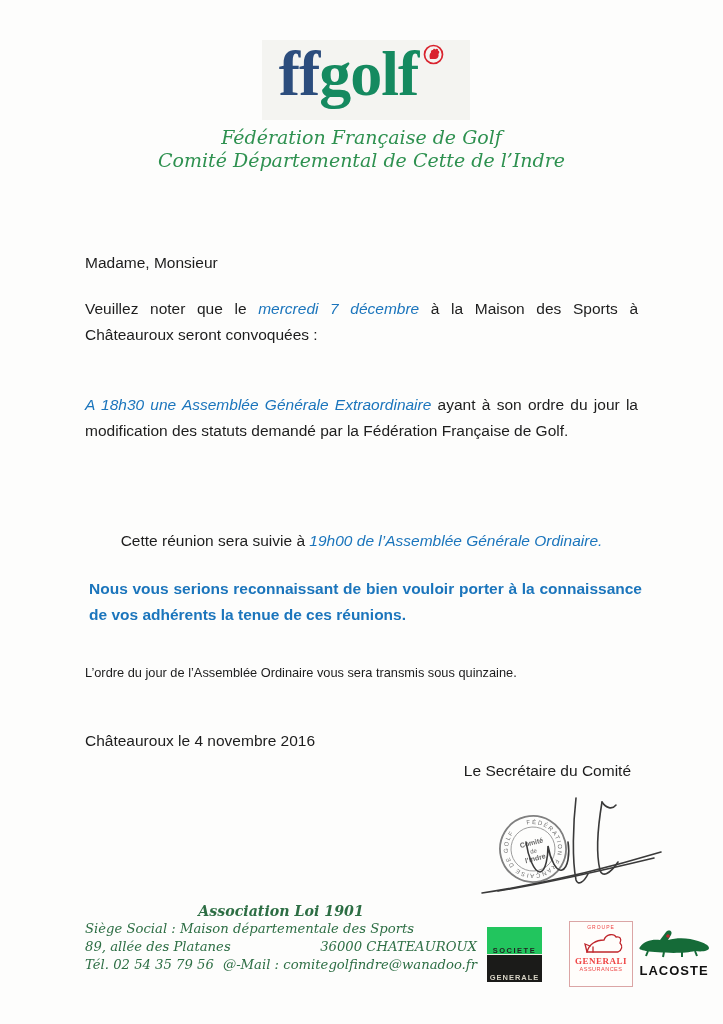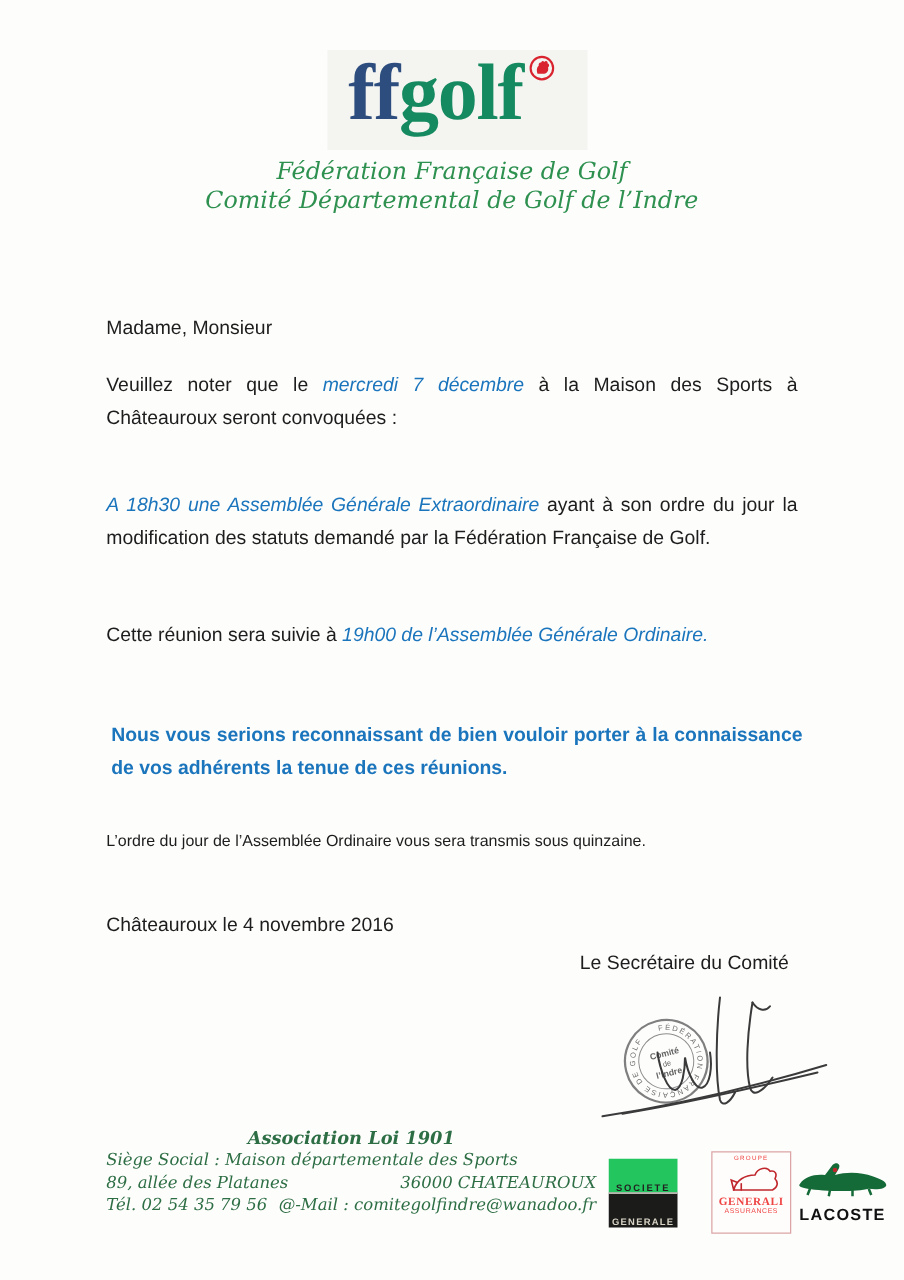--- a/index.html
+++ b/index.html
@@ -62,30 +62,30 @@
   <div class="logo-row">
     <span class="logotype logo-ff">ff</span>
       <span class="logotype logo-golf">golf</span>
     <svg class="rooster" width="21" height="21" viewBox="0 0 21 21">
       <circle cx="10.5" cy="10.5" r="9" fill="none" stroke="#d9232e" stroke-width="1.7"></circle>
       <path d="M7 15 C6 12 6.6 9.4 8 8.6 C7.6 7 8.6 5.6 10 6 C10.3 4.7 11.8 4.4 12.3 5.6 C13.6 4 15.6 4.8 15 6.6 C16.5 7 16.8 9 15.4 9.9 C16.2 12.2 14.6 14.6 12.4 15 Z" fill="#d9232e"></path>
     </svg>
   </div>
   <div class="subtitle">
     <div>Fédération Française de Golf</div>
-    <div>Comité Départemental de Golf de l’Indre</div>
+    <div>Comité Départemental de Cette de l’Indre</div>
   </div>
 
   <div class="para" style="top:250px;">Madame, Monsieur</div>
 
   <p class="para just" style="top:296px;margin:0;"><span>Veuillez noter que le </span><span class="blue it">mercredi 7 décembre</span><span> à la Maison des Sports à Châteauroux seront convoquées :</span></p>
 
   <p class="para just" style="top:392px;margin:0;"><span class="blue it">A 18h30 une Assemblée Générale Extraordinaire</span><span> ayant à son ordre du jour la modification des statuts demandé par la Fédération Française de Golf.</span></p>
 
-  <p class="para" style="top:496px;margin:0;"><span>Cette réunion sera suivie à </span><span class="blue it">19h00 de l’Assemblée Générale Ordinaire.</span></p>
+  <p class="para" style="top:528px;margin:0;text-align:center;"><span>Cette réunion sera suivie à </span><span class="blue it">19h00 de l’Assemblée Générale Ordinaire.</span></p>
 
   <p class="para just blue bold" style="top:572px;margin:4px;">Nous vous serions reconnaissant de bien vouloir porter à la connaissance de vos adhérents la tenue de ces réunions.</p>
 
   <div class="para small" style="top:664px;">L’ordre du jour de l’Assemblée Ordinaire vous sera transmis sous quinzaine.</div>
 
   <div class="para" style="top:728px;">Châteauroux le 4 novembre 2016</div>
 
   <div class="sig-title">Le Secrétaire du Comité</div>
 
   <svg class="stamp" viewBox="0 0 74 74">

